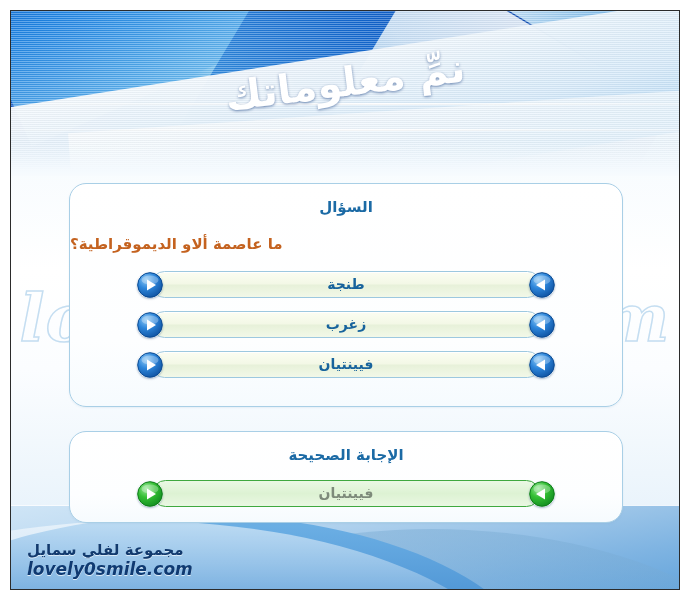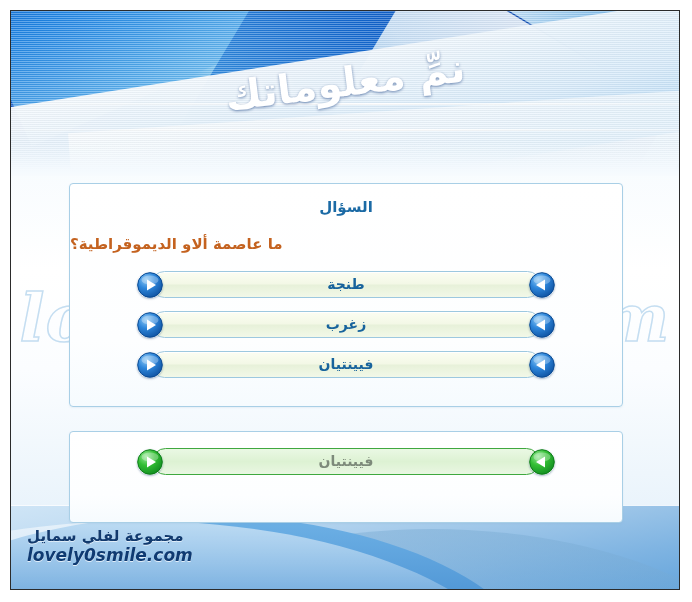--- a/index.html
+++ b/index.html
@@ -188,21 +188,21 @@
   .footer-band-top-edge {
     position: absolute;
     left: 0; right: 0; top: 0;
     height: 1px;
     background: rgba(255,255,255,.85);
   }
 
   .footer-text {
     position: absolute;
     left: 16px;
-    bottom: 24px;
+    bottom: 10px;
     text-align: left;
     line-height: 1.1;
     z-index: 6;
   }
   .footer-ar {
     direction: rtl;
     color: #123a6e;
     font-size: 15px;
     font-weight: 700;
     text-shadow: 0 1px 0 rgba(255,255,255,.6);
@@ -236,21 +236,21 @@
   }
 
   
   .panel {
     position: absolute;
     left: 58px;
     width: 554px;
     box-sizing: border-box;
     background: linear-gradient(180deg, #ffffff, #fdfeff 70%, #f6fbfe);
     border: 1px solid #a9cfe6;
-    border-radius: 4px;
+    border-radius: 17px;
     z-index: 4;
     box-shadow: 0 1px 2px rgba(120,160,190,.13);
   }
   #question-panel { top: 172px; height: 224px; }
   #answer-panel   { top: 420px; height: 92px; }
 
   .panel-heading {
     direction: rtl;
     text-align: center;
     color: #1b6aa5;
@@ -436,20 +436,21 @@
               <polygon points="16,7.5 7,13 16,18.5" fill="#ffffff"></polygon>
             </svg>
           </div>
           <div class="option-label">فيينتيان</div>
         </div>
 
       </div>
     </div>
 
     <div class="panel" id="answer-panel">
+      <div class="panel-heading">الإجابة الصحيحة</div>
 
       <div class="answer-row">
         <div class="answer-bar"></div>
         <div class="nub left green">
           <svg viewBox="0 0 26 26" xmlns="http://www.w3.org/2000/svg">
             <defs>
               <radialGradient id="gg1" cx="35%" cy="28%" r="80%">
                 <stop offset="0%" stop-color="#9ae89a"></stop>
                   <stop offset="45%" stop-color="#34bf34"></stop>
                   <stop offset="100%" stop-color="#0f8a1f"></stop>

